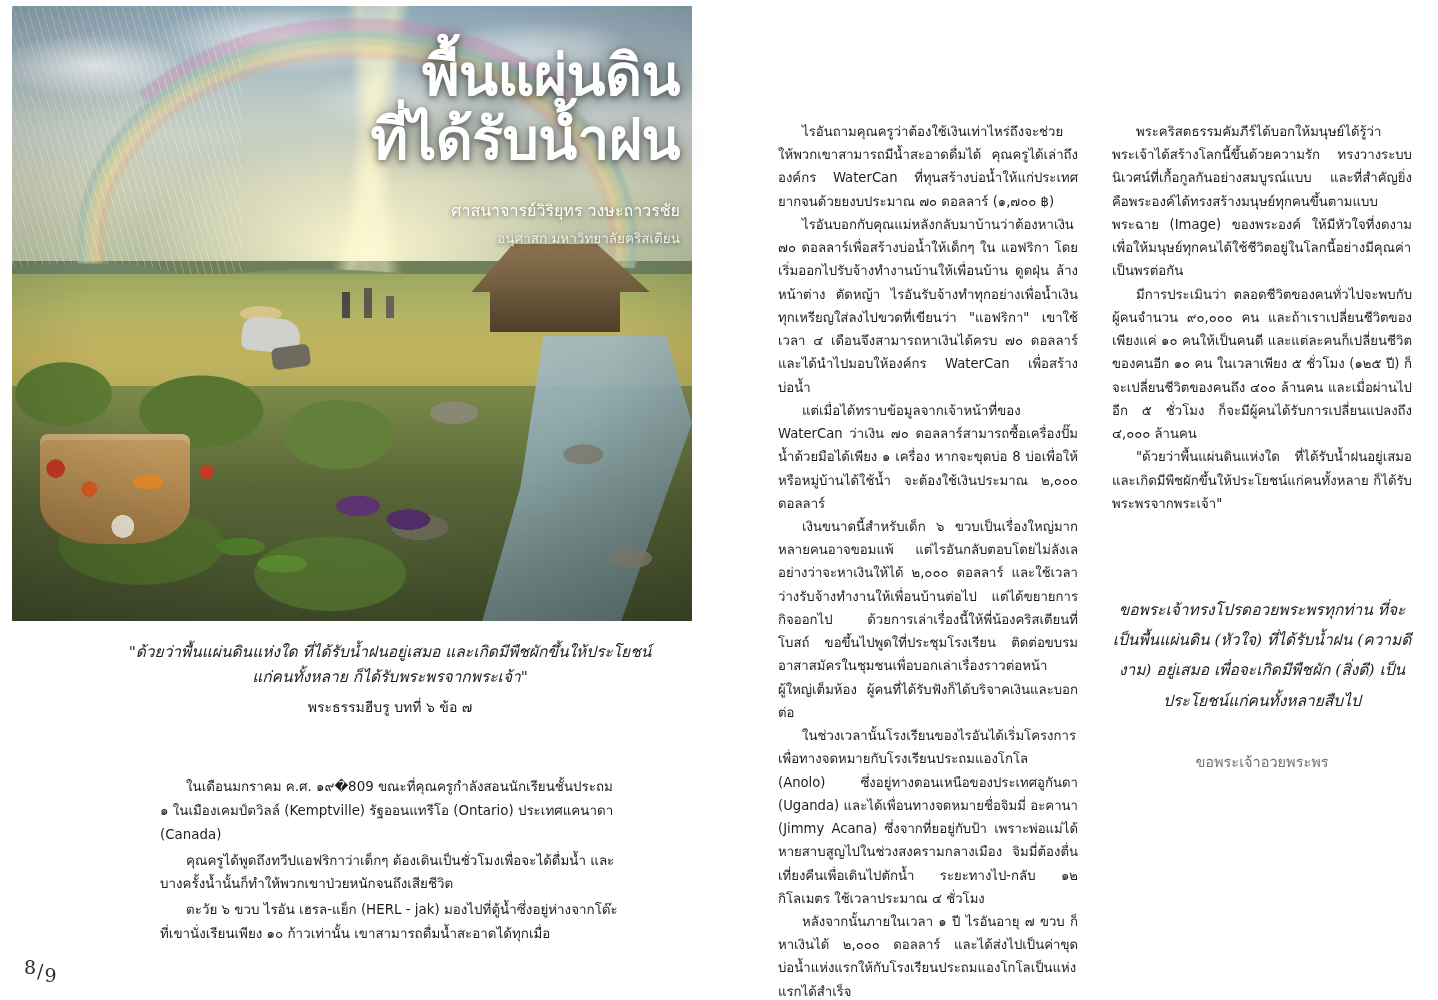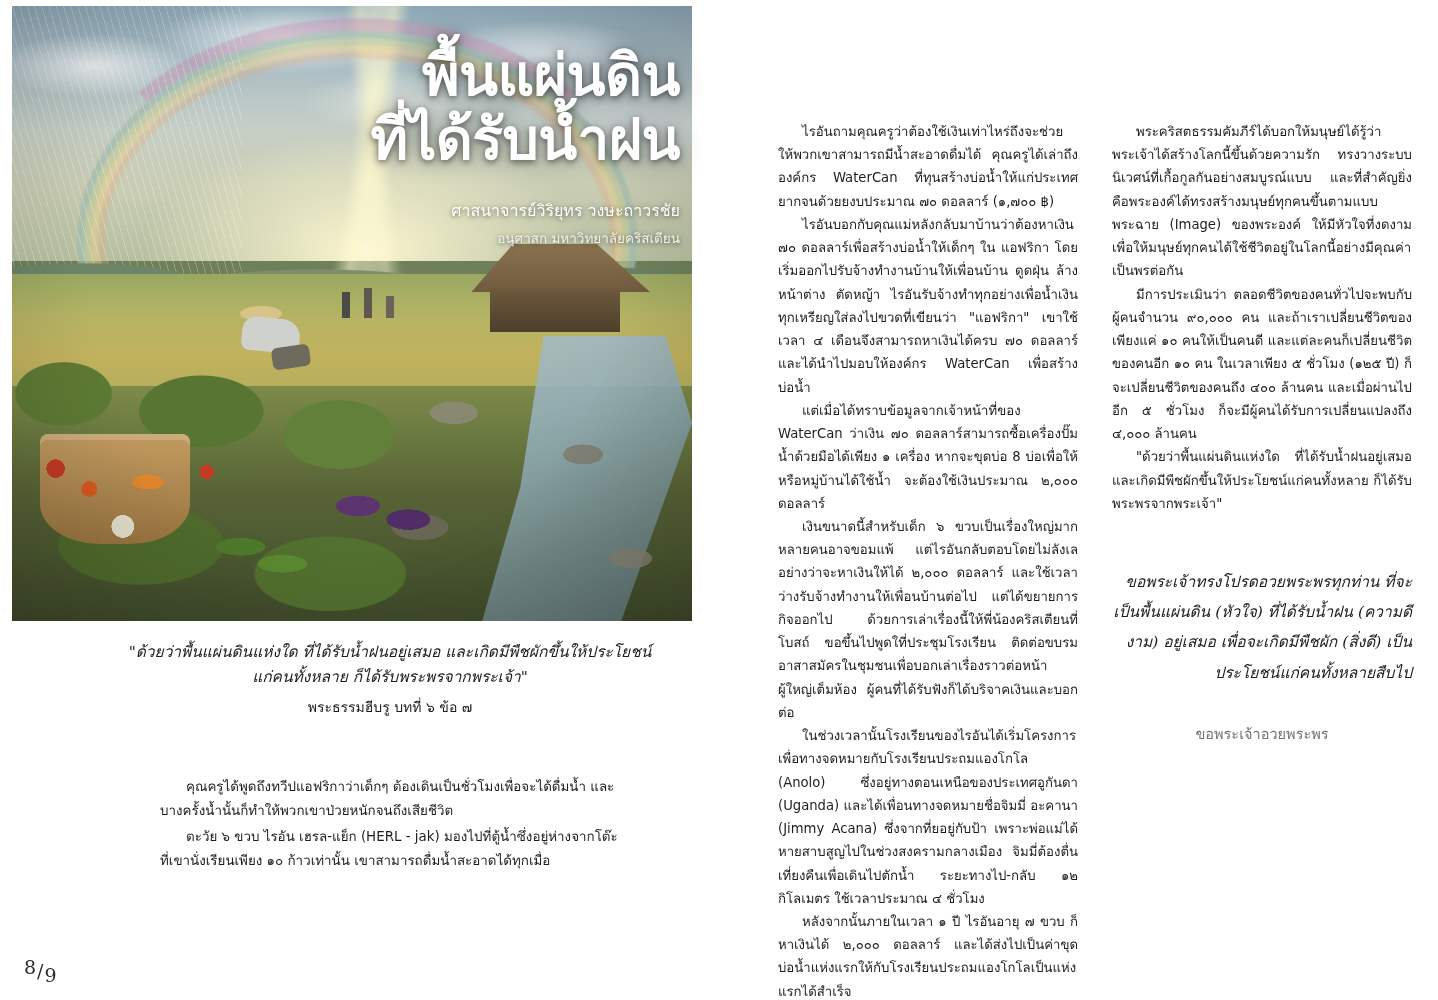--- a/index.html
+++ b/index.html
@@ -244,26 +244,26 @@
     font-size: 13.2px;
     line-height: 1.76;
     color: #1d1d1b;
     text-align: justify;
   }
   .col p { margin: 0; text-indent: 24px; }
   .col-1 { left: 778px; }
   .col-2 { left: 1112px; }
 
   .pull-quote {
-    margin-top: 52px;
+    margin-top: 80px;
     font-family: "DejaVu Serif", "Liberation Serif", serif;
     font-style: italic;
     font-size: 15.5px;
     line-height: 1.95;
-    text-align: right;
+    text-align: center;
     text-indent: 0;
     color: #1d1d1b;
   }
   .blessing {
     margin-top: 34px;
     text-align: center;
     font-size: 14.5px;
     color: #737373;
   }
 
@@ -321,20 +321,21 @@
   <div class="title-author">ศาสนาจารย์วิริยุทร วงษะถาวรชัย</div>
   <div class="title-sub">อนุศาสก มหาวิทยาลัยคริสเตียน</div>
 </div>
 
 <div class="quote-block">
   <div class="quote-text">"ด้วยว่าพื้นแผ่นดินแห่งใด  ที่ได้รับน้ำฝนอยู่เสมอ  และเกิดมีพืชผักขึ้นให้ประโยชน์แก่คนทั้งหลาย   ก็ได้รับพระพรจากพระเจ้า"</div>
   <div class="quote-ref">พระธรรมฮีบรู บทที่ ๖ ข้อ ๗</div>
 </div>
 
 <div class="intro">
+  <p>ในเดือนมกราคม ค.ศ. ๑๹๙�809 ขณะที่คุณครูกำลังสอนนักเรียนชั้นประถม ๑ ในเมืองเคมป์ตวิลล์ (Kemptville)  รัฐออนแทรีโอ (Ontario) ประเทศแคนาดา (Canada)</p>
   <p>คุณครูได้พูดถึงทวีปแอฟริกาว่าเด็กๆ ต้องเดินเป็นชั่วโมงเพื่อจะได้ดื่มน้ำ และบางครั้งน้ำนั้นก็ทำให้พวกเขาป่วยหนักจนถึงเสียชีวิต</p>
   <p>ตะวัย ๖ ขวบ ไรอัน เฮรล-แย็ก (HERL - jak) มองไปที่ตู้น้ำซึ่งอยู่ห่างจากโต๊ะที่เขานั่งเรียนเพียง ๑๐ ก้าวเท่านั้น เขาสามารถดื่มน้ำสะอาดได้ทุกเมื่อ</p>
 </div>
 
 <div class="col col-1">
   <p>ไรอันถามคุณครูว่าต้องใช้เงินเท่าไหร่ถึงจะช่วยให้พวกเขาสามารถมีน้ำสะอาดดื่มได้ คุณครูได้เล่าถึงองค์กร WaterCan ที่ทุนสร้างบ่อน้ำให้แก่ประเทศยากจนด้วยยงบประมาณ ๗๐ ดอลลาร์ (๑,๗๐๐ ฿)</p>
   <p>ไรอันบอกกับคุณแม่หลังกลับมาบ้านว่าต้องหาเงิน ๗๐ ดอลลาร์เพื่อสร้างบ่อน้ำให้เด็กๆ ใน แอฟริกา โดยเริ่มออกไปรับจ้างทำงานบ้านให้เพื่อนบ้าน ดูดฝุ่น ล้างหน้าต่าง ตัดหญ้า ไรอันรับจ้างทำทุกอย่างเพื่อน้ำเงิน ทุกเหรียญใส่ลงไปขวดที่เขียนว่า "แอฟริกา" เขาใช้เวลา ๔ เดือนจึงสามารถหาเงินได้ครบ ๗๐ ดอลลาร์ และได้นำไปมอบให้องค์กร WaterCan เพื่อสร้างบ่อน้ำ</p>
   <p>แต่เมื่อได้ทราบข้อมูลจากเจ้าหน้าที่ของ WaterCan ว่าเงิน ๗๐ ดอลลาร์สามารถซื้อเครื่องปั๊มน้ำด้วยมือได้เพียง ๑ เครื่อง หากจะขุดบ่อ 8 บ่อเพื่อให้หรือหมู่บ้านได้ใช้น้ำ จะต้องใช้เงินประมาณ ๒,๐๐๐ ดอลลาร์</p>
   <p>เงินขนาดนี้สำหรับเด็ก ๖ ขวบเป็นเรื่องใหญ่มาก หลายคนอาจขอมแพ้ แต่ไรอันกลับตอบโดยไม่ลังเลอย่างว่าจะหาเงินให้ได้ ๒,๐๐๐ ดอลลาร์ และใช้เวลาว่างรับจ้างทำงานให้เพื่อนบ้านต่อไป แต่ได้ขยายการกิจออกไป ด้วยการเล่าเรื่องนี้ให้พี่น้องคริสเตียนที่โบสถ์ ขอขึ้นไปพูดใที่ประชุมโรงเรียน ติดต่อขบรมอาสาสมัครในชุมชนเพื่อบอกเล่าเรื่องราวต่อหน้าผู้ใหญ่เต็มห้อง ผู้คนที่ได้รับฟังก็ได้บริจาคเงินและบอกต่อ</p>
   <p>ในช่วงเวลานั้นโรงเรียนของไรอันได้เริ่มโครงการเพื่อทางจดหมายกับโรงเรียนประถมแองโกโล (Anolo) ซึ่งอยู่ทางตอนเหนือของประเทศอูกันดา (Uganda) และได้เพื่อนทางจดหมายชื่อจิมมี่ อะคานา (Jimmy Acana) ซึ่งจากที่ยอยู่กับป้า เพราะพ่อแม่ได้หายสาบสูญไปในช่วงสงครามกลางเมือง จิมมี่ต้องตื่นเที่ยงคืนเพื่อเดินไปตักน้ำ ระยะทางไป-กลับ ๑๒ กิโลเมตร ใช้เวลาประมาณ ๔ ชั่วโมง</p>

